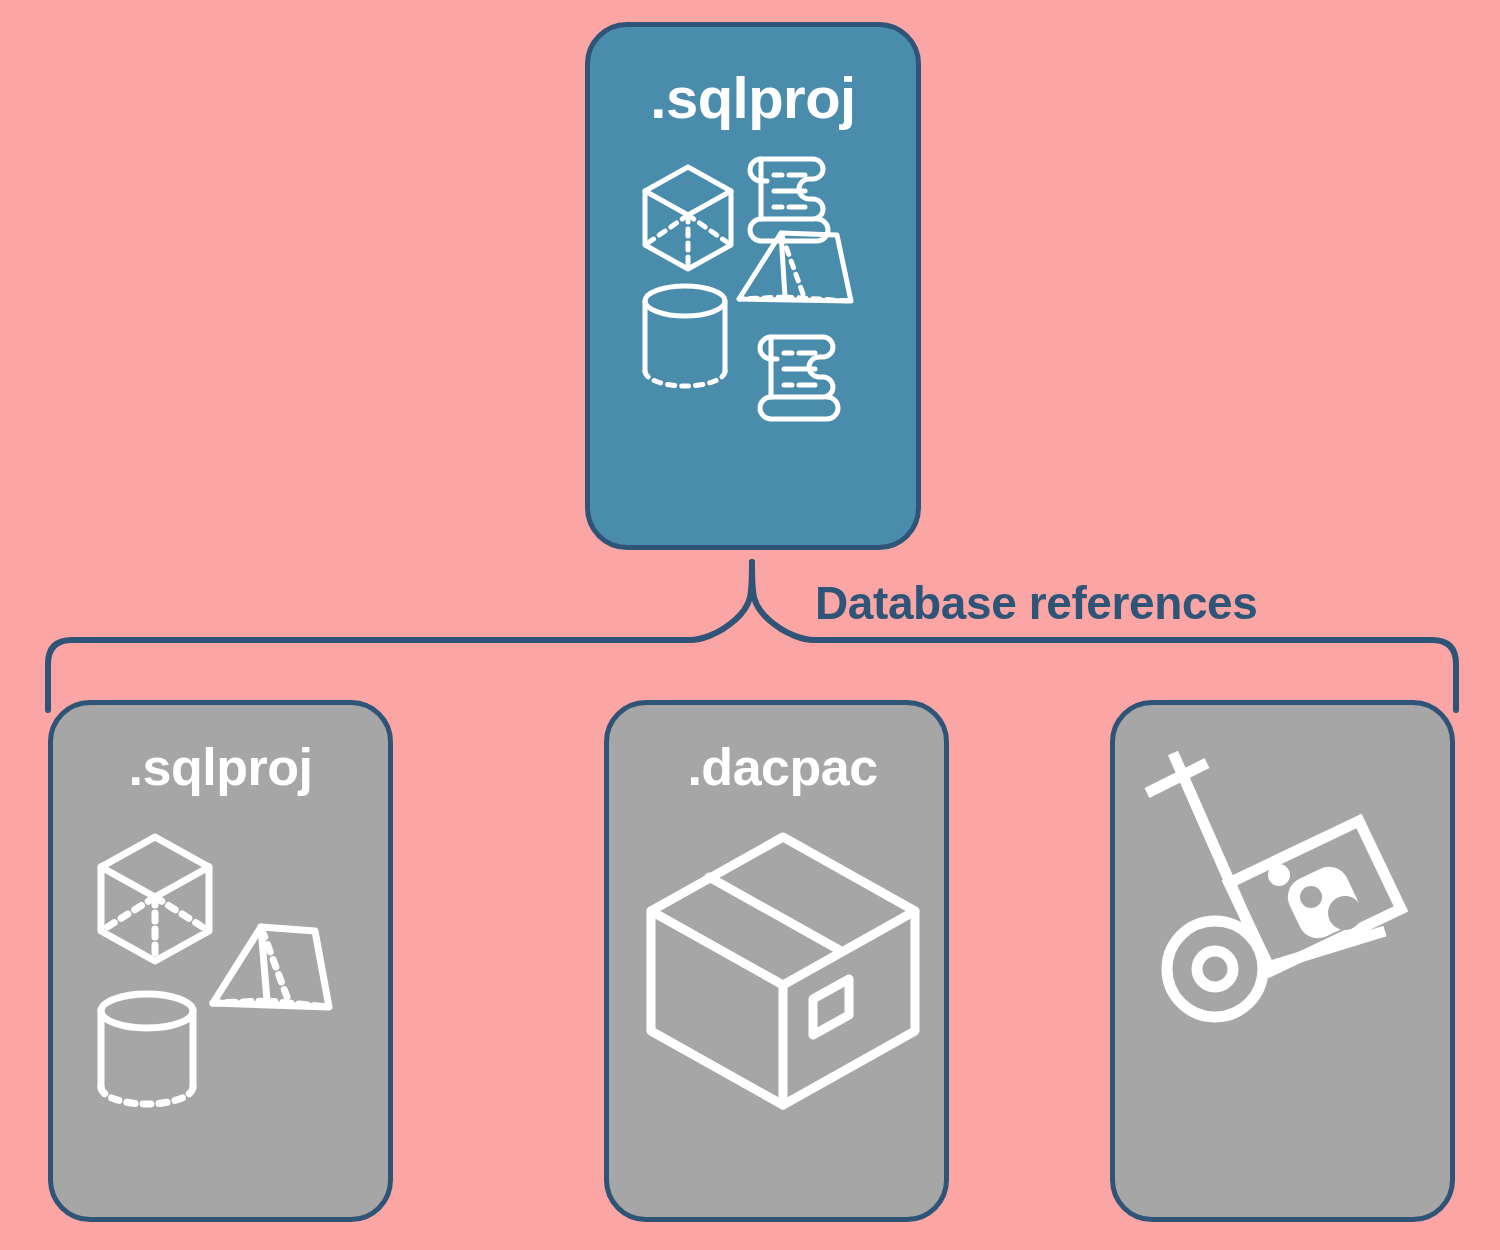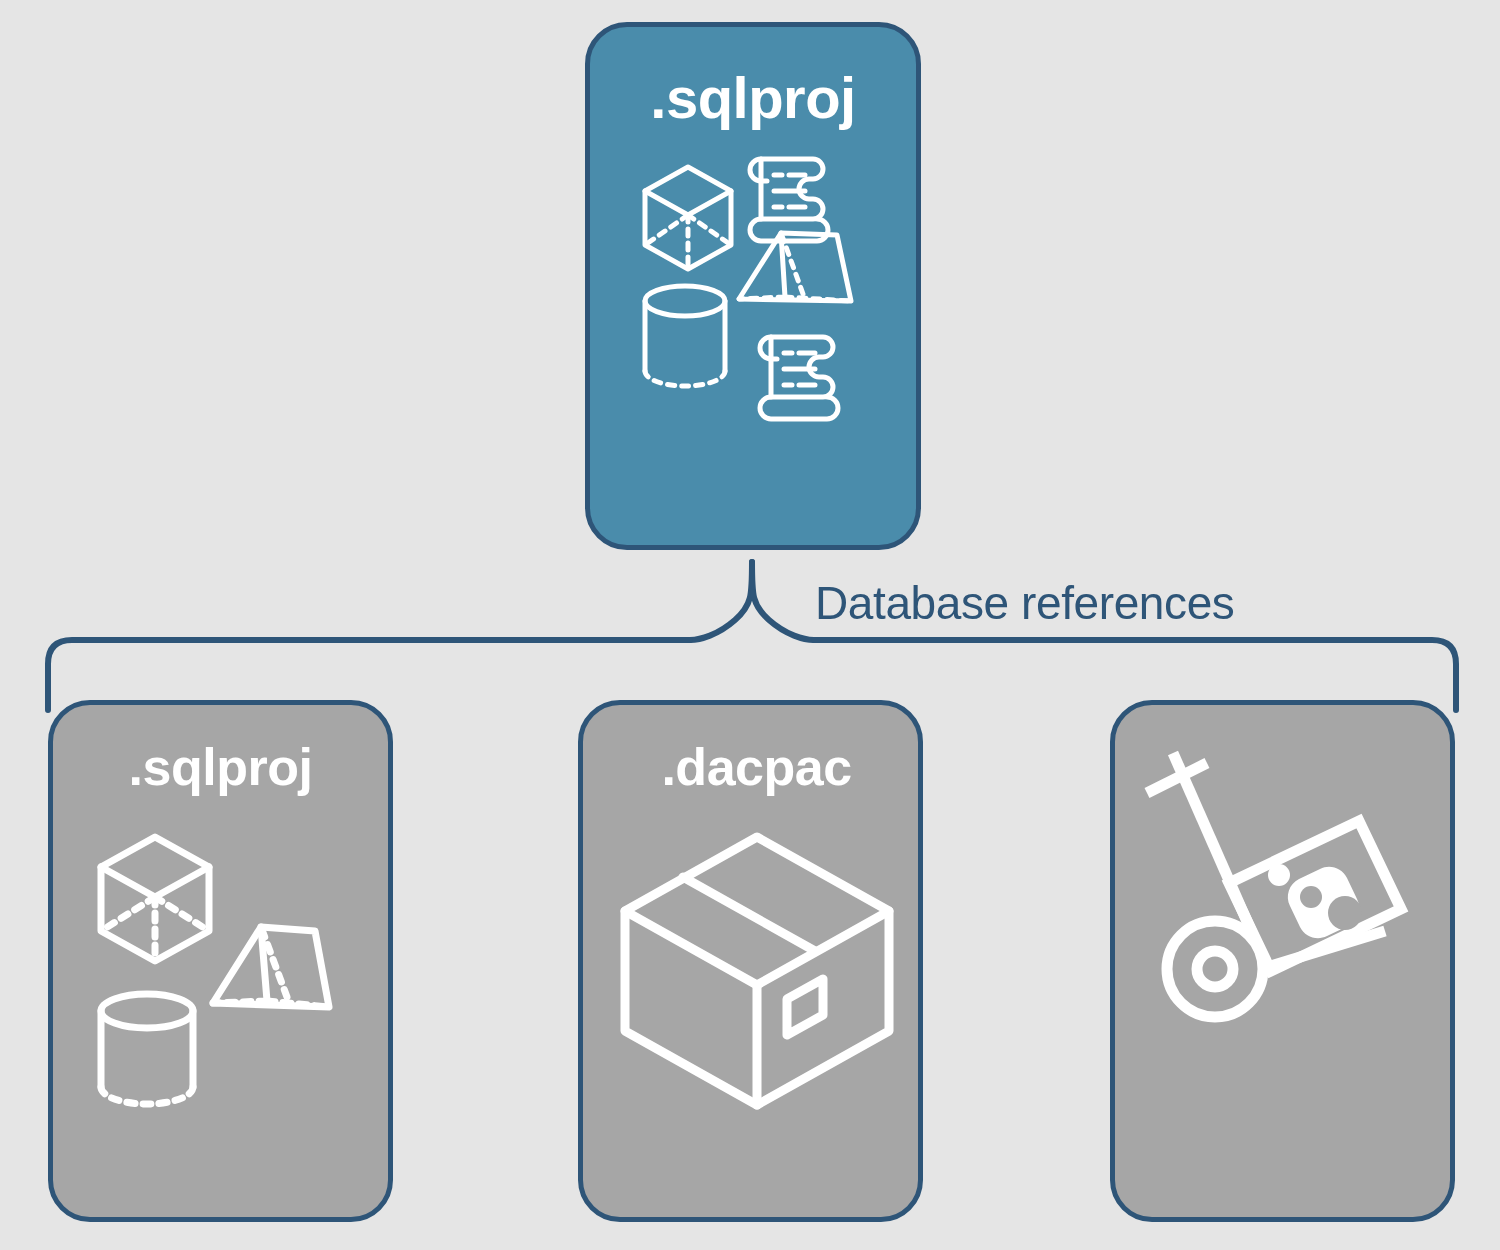--- a/index.html
+++ b/index.html
@@ -8,21 +8,21 @@
     padding: 0;
     background: #ffffff;
   }
   body {
     font-family: "Liberation Sans", "DejaVu Sans", sans-serif;
   }
   #stage {
     position: relative;
     width: 1500px;
     height: 1250px;
-    background: #e5e5e5;
+    background: #fca5a5;
     overflow: hidden;
   }
 
   
   .card {
     position: absolute;
     box-sizing: border-box;
     border: 5px solid #2E5578;
     border-radius: 42px;
     display: flex;
@@ -59,21 +59,21 @@
     margin-top: 22px;
   }
 
   
   .card-bottom {
     top: 700px;
     width: 345px;
     height: 522px;
   }
   #card-sqlproj { left: 48px; }
-  #card-dacpac  { left: 578px; padding-left: 12px; }
+  #card-dacpac  { left: 604px; padding-left: 12px; }
   #card-nupkg   { left: 1110px; }
 
   .card-bottom .card-title {
     font-size: 52px;
     margin-top: 36px;
   }
   .card-bottom .icon-area {
     position: relative;
     width: 300px;
     height: 300px;
@@ -92,21 +92,21 @@
     pointer-events: none;
   }
   #brace svg { display:block; width:100%; height:100%; }
 
   
   #brace-label {
     position: absolute;
     left: 815px;
     top: 576px;
     font-size: 46px;
-    font-weight: normal;
+    font-weight: bold;
     color: #2E5578;
     letter-spacing: -0.4px;
     white-space: nowrap;
     user-select: none;
   }
 </style>
 </head>
 <body>
 
 <div id="stage">

